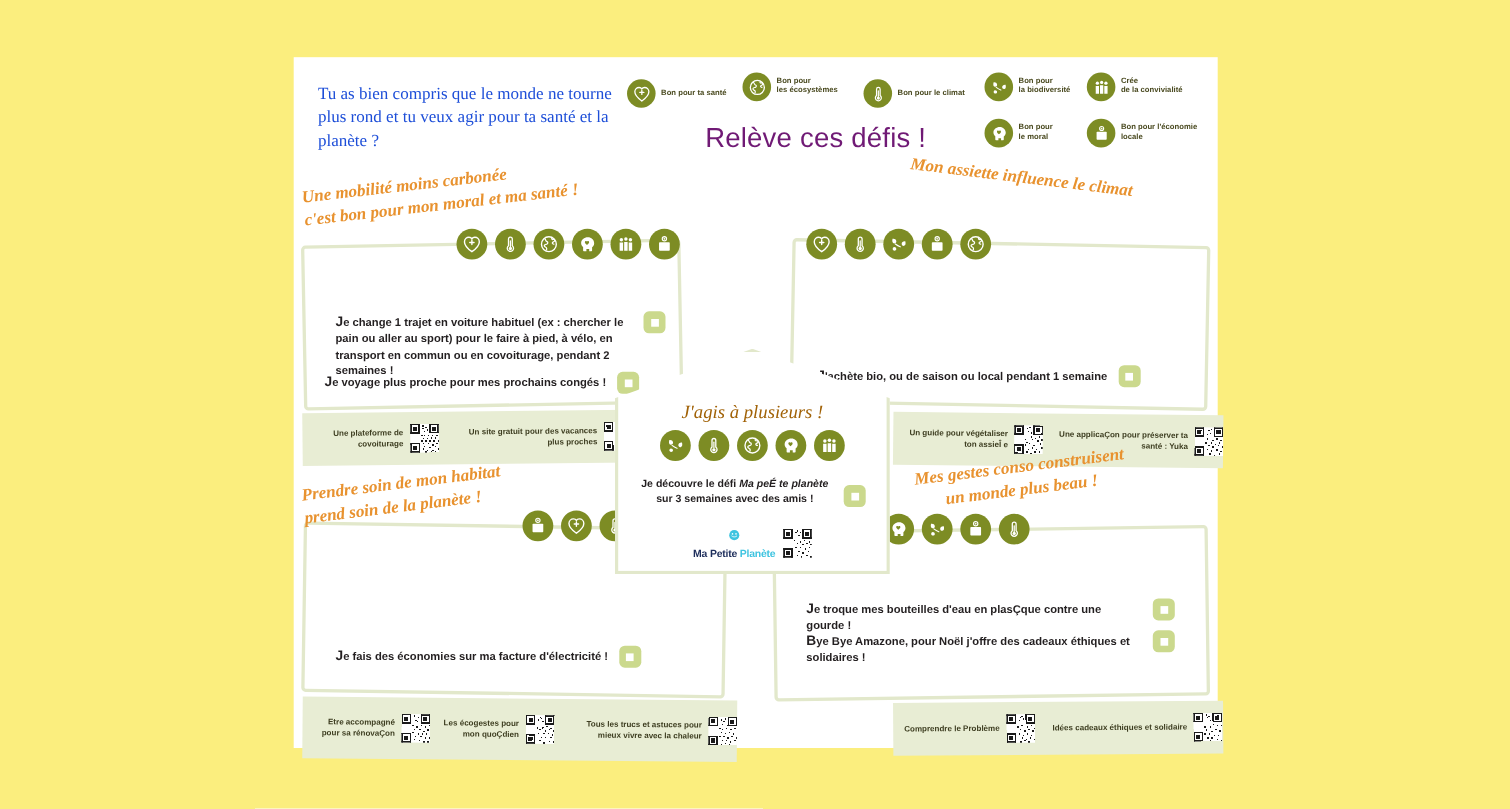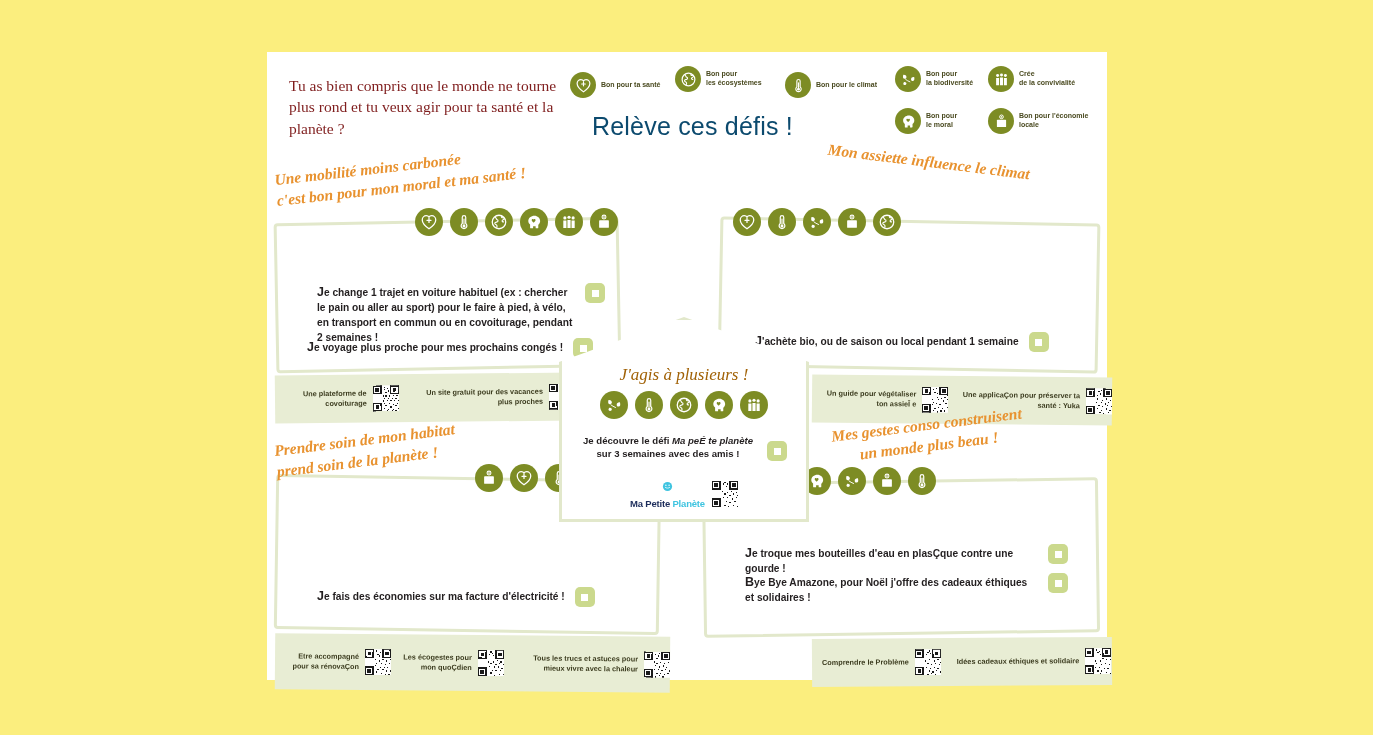--- a/index.html
+++ b/index.html
@@ -10,49 +10,49 @@
     overflow:hidden;
   }
   .page{
     position:absolute;left:267px;top:52px;width:840px;height:628px;
     background:#ffffff;
   }
   
   .intro{
     position:absolute;left:22px;top:23px;width:270px;
     font-family:"Liberation Serif",serif;
-    font-size:15.5px;line-height:1.38;color:#7f1d1d;
+    font-size:15.5px;line-height:1.38;color:#1d4ed8;
   }
   .legend{position:absolute;left:303px;top:12px;width:530px;height:75px;}
   .lg{position:absolute;display:flex;align-items:center;gap:5px;}
   .lg .cap{font-size:7px;line-height:1.25;color:#4a4a20;font-weight:bold;white-space:pre-line;}
   .bubble{
     width:26px;height:26px;border-radius:50%;
     background:#7D8C24;flex:0 0 auto;
     display:flex;align-items:center;justify-content:center;
   }
   .bubble svg{width:17px;height:17px;display:block;}
   .title{
-    position:absolute;left:325px;top:60px;width:250px;text-align:left;
-    font-size:25px;color:#0c4a6e;letter-spacing:.2px;
+    position:absolute;left:325px;top:60px;width:250px;text-align:right;
+    font-size:25px;color:#701a75;letter-spacing:.2px;
   }
   
   .panel{position:absolute;overflow:visible;}
   .pshape{
     position:absolute;inset:0;
     background:#ffffff;
     border:3px solid #E2E8CB;
     border-radius:4px;
   }
   .iconrow{position:absolute;display:flex;gap:7px;}
   .iconrow .bubble{width:28px;height:28px;}
   .iconrow .bubble svg{width:18px;height:18px;}
   .chal{position:absolute;display:flex;align-items:flex-start;gap:10px;}
   .chal .txt{
-    font-size:10.2px;line-height:1.45;color:#231f20;font-weight:bold;margin-left:12px;
+    font-size:10.2px;line-height:1.45;color:#231f20;font-weight:bold;
   }
   .chal .txt .cap1{font-size:12.5px;}
   .chk{
     width:20px;height:20px;border-radius:5px;background:#CBD98D;
     flex:0 0 auto;display:flex;align-items:center;justify-content:center;
   }
   .chk i{display:block;width:7px;height:7px;background:#ffffff;}
   .qrband{
     position:absolute;background:#E8EDD4;
     display:flex;align-items:center;

